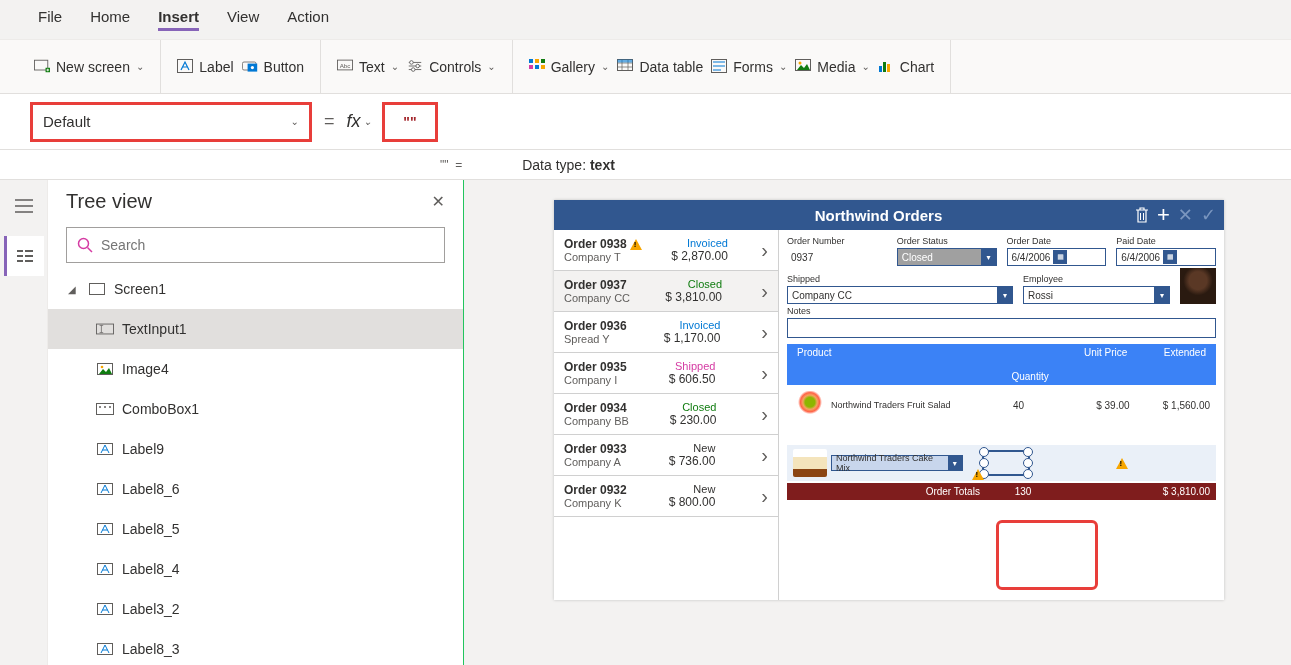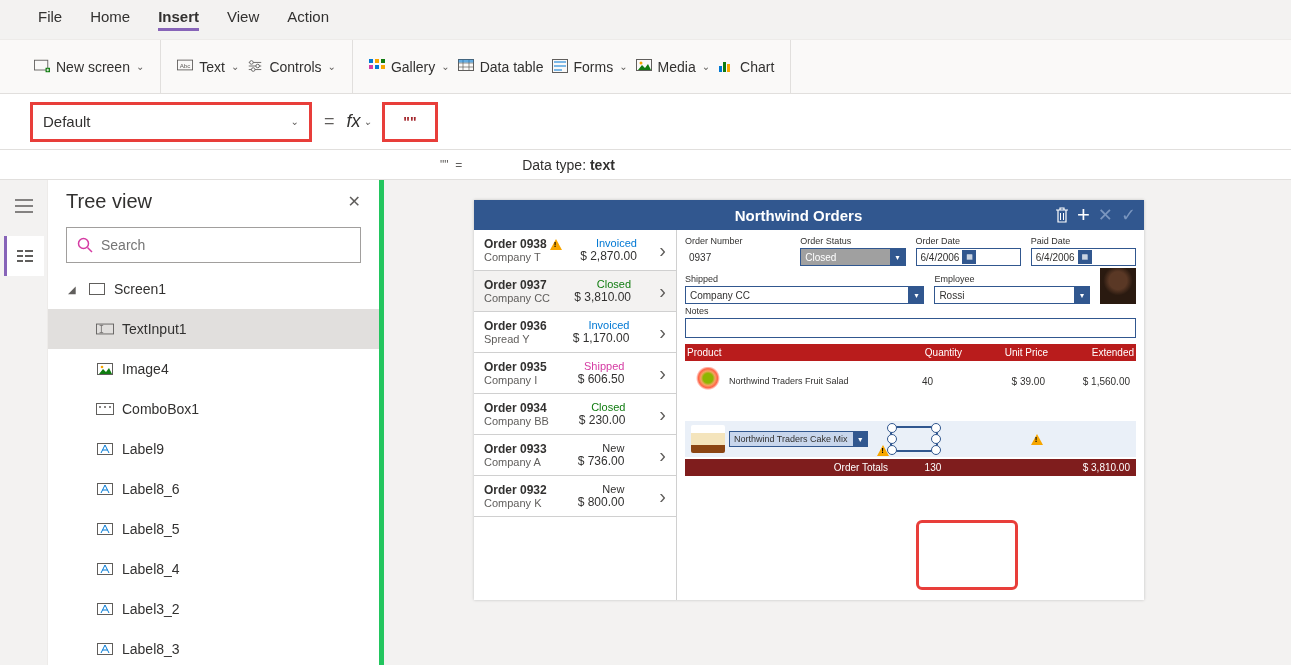--- a/index.html
+++ b/index.html
@@ -31,21 +31,21 @@
 .sub-bar-eq { margin-right: 60px; font-size:12px; color:#605e5c;}
 .data-type { font-size: 14px; }
 .data-type b { font-weight:600; }
 
 
 .main { display: flex; height: calc(665px - 40px - 54px - 56px - 30px); }
 .left-rail { width: 48px; background: #f3f2f1; border-right: 1px solid #edebe9; display:flex; flex-direction:column; align-items:center; padding-top:6px; gap:10px;}
 .rail-btn { width:40px; height:40px; display:flex; align-items:center; justify-content:center; cursor:pointer;}
 .rail-btn.active { border-left: 3px solid #8764b8; background:#fff; }
 
-.tree-panel { width: 336px; background: #fff; border-right: 5px solid #22c55e; display:flex; flex-direction:column; position:relative;}
+.tree-panel { width: 416px; background: #fff; border-right: 1px solid #22c55e; display:flex; flex-direction:column; position:relative;}
 .tree-header { display:flex; align-items:center; justify-content:space-between; padding: 10px 18px; }
 .tree-header h2 { font-size: 20px; font-weight:400; }
 .close-x { font-size:16px; cursor:pointer; color:#605e5c;}
 .search-box { margin: 4px 18px 6px 18px; height: 36px; border: 1px solid #a19f9d; display:flex; align-items:center; padding:0 10px; gap:8px;}
 .search-box input { border:none; outline:none; flex:1; font-size:14px; }
 .search-icon-svg { color:#e83e8c; }
 
 .tree-list { flex:1; overflow-y:auto; position:relative; }
 .tree-list::-webkit-scrollbar { width:10px; }
 .tree-list::-webkit-scrollbar-thumb { background:#c8c6c4; }
@@ -58,21 +58,21 @@
 
 .canvas { flex:1; background:#f3f2f1; position:relative; overflow:hidden;}
 .app-screen { position:absolute; left:90px; top:20px; width:670px; height:400px; background:#fff; box-shadow: 0 0 3px rgba(0,0,0,.2); display:flex; flex-direction:column;}
 .app-title-bar { height:30px; background:#31578f; display:flex; align-items:center; justify-content:space-between; padding:0 8px;}
 .app-title { color:#fff; font-weight:600; font-size:15px; flex:1; text-align:center;}
 .app-title-icons { display:flex; gap:8px; align-items:center;}
 .app-title-icons span { color:#fff; font-size:18px; cursor:pointer; font-weight:300;}
 .app-title-icons .dim { color:#7a96bf; }
 
 .app-body { flex:1; display:flex; overflow:hidden;}
-.order-list { width:203px; border-right:1px solid #d0d0d0; overflow-y:auto;}
+.order-list { width:225px; border-right:1px solid #d0d0d0; overflow-y:auto;}
 .order-item { border-bottom:1px solid #d0d0d0; padding:7px 10px; display:flex; align-items:center; justify-content:space-between; position:relative;}
 .order-item.selected { background:#f3f2f1; }
 .order-left {}
 .order-name { font-weight:600; font-size:12px; }
 .order-company { font-size:11px; color:#605e5c; }
 .order-right { text-align:right; }
 .order-status { font-size:11px; }
 .order-price { font-size:12px; }
 .order-chevron { color:#605e5c; font-size:20px; margin-left:4px; font-weight:300;}
 .status-invoiced { color:#0078d4; }
@@ -86,23 +86,23 @@
 .detail-row { display:flex; gap:10px; }
 .field { display:flex; flex-direction:column; gap:2px;}
 .field label { font-size:9px; color:#323130; }
 .field .val { border:1px solid #31578f; height:18px; display:flex; align-items:center; padding:0 4px; font-size:10px;}
 .val.select { justify-content:space-between; }
 .val.select .dd { background:#31578f; color:#fff; width:16px; height:18px; margin:-1px -5px -1px 3px; display:flex; align-items:center; justify-content:center; font-size:8px;}
 .val.date .cal { background:#31578f; color:#fff; width:14px; height:14px; margin-left:3px; font-size:7px; display:flex; align-items:center; justify-content:center;}
 .val.closed { background:#a0a0a0; color:#fff; border-color:#31578f;}
 .avatar { width:36px; height:36px; border-radius:0; background: radial-gradient(circle at 50% 35%, #5a3825 30%, #2a1a10 50%), #d4a574; }
 
-.product-header { background:#b91c1c; color:#fff; display:flex; padding:3px 2px; font-size:10px; margin-top:4px;}
+.product-header { background:#3b82f6; color:#fff; display:flex; padding:3px 10px; font-size:10px; margin-top:4px;}
 .ph-product { flex:2.2; }
-.ph-qty { flex:1; text-align:right;}
+.ph-qty { flex:1; text-align:right;margin-top:24px;}
 .ph-price { flex:1; text-align:right;}
 .ph-ext { flex:1; text-align:right;}
 
 .product-row { display:flex; align-items:center; padding:4px 6px; font-size:10px; gap:4px;}
 .product-row.alt { background:#eaf0f8;}
 .prod-img { width:34px; height:28px; background:#ddd; border-radius:2px;}
 .prod-img.berry { background: radial-gradient(circle at 40% 40%, #c41e3a 30%, #8b1a2b 60%, #fff 65%);}
 .prod-img.salad { background: radial-gradient(circle at 50% 40%, #8db600 20%, #f4a460 30%, #ff6347 40%, #fff 50%);}
 .prod-img.cake { background: linear-gradient(to bottom, #fff 30%, #f4e4bc 30%, #f4e4bc 70%, #8b4513 70%);}
 .prod-name { flex:2; font-size:9px;}
@@ -145,20 +145,41 @@
     <div class="ribbon-item">
       <span class="ribbon-icon">
           <svg width="18" height="14" viewBox="0 0 18 14">
             <rect x="0.5" y="0.5" width="15" height="11" fill="none" stroke="#605e5c"></rect>
             <rect x="13" y="9" width="5" height="5" fill="#107c10"></rect>
             <path d="M15.5 10 v3 M14 11.5 h3" stroke="#fff" stroke-width="1"></path>
           </svg>
         </span>
       <span>New screen</span>
       <span class="chevron-down">⌄</span>
+    </div>
+  </div>
+  <div class="ribbon-group">
+    <div class="ribbon-item">
+      <span class="ribbon-icon">
+          <svg width="16" height="14" viewBox="0 0 16 14">
+            <rect x="0.5" y="0.5" width="15" height="13" fill="none" stroke="#605e5c"></rect>
+            <path d="M4 11 L8 3 L12 11 M5.8 8 H10.2" fill="none" stroke="#0078d4" stroke-width="1.2"></path>
+          </svg>
+        </span>
+      <span>Label</span>
+    </div>
+    <div class="ribbon-item">
+      <span class="ribbon-icon">
+          <svg width="20" height="14" viewBox="0 0 20 14">
+            <rect x="0.5" y="2" width="17" height="10" rx="2" fill="none" stroke="#605e5c"></rect>
+            <rect x="7" y="4" width="12" height="10" fill="#0078d4"></rect>
+            <circle cx="13" cy="9" r="2" fill="#fff"></circle>
+          </svg>
+        </span>
+      <span>Button</span>
     </div>
   </div>
   <div class="ribbon-group">
     <div class="ribbon-item">
       <span class="ribbon-icon">
           <svg width="18" height="12" viewBox="0 0 18 12">
             <rect x="0.5" y="0.5" width="17" height="11" fill="none" stroke="#605e5c"></rect>
             <text x="3" y="9" font-size="7" fill="#605e5c">Abc</text>
           </svg>
         </span>

